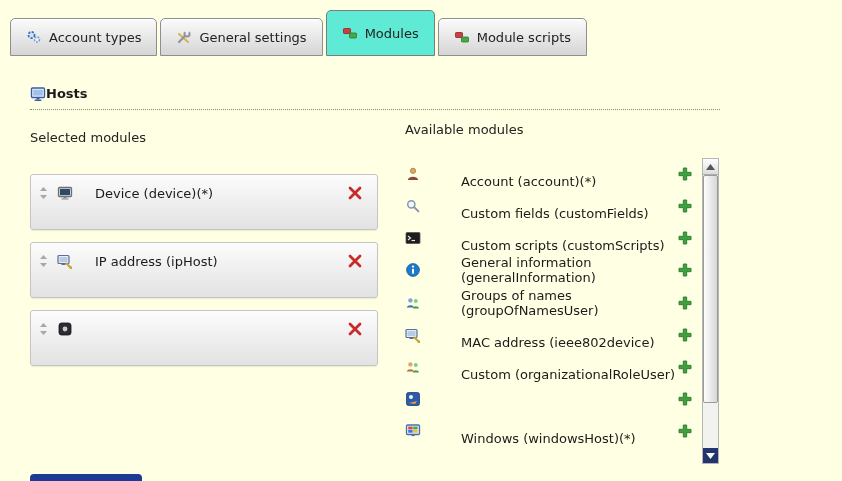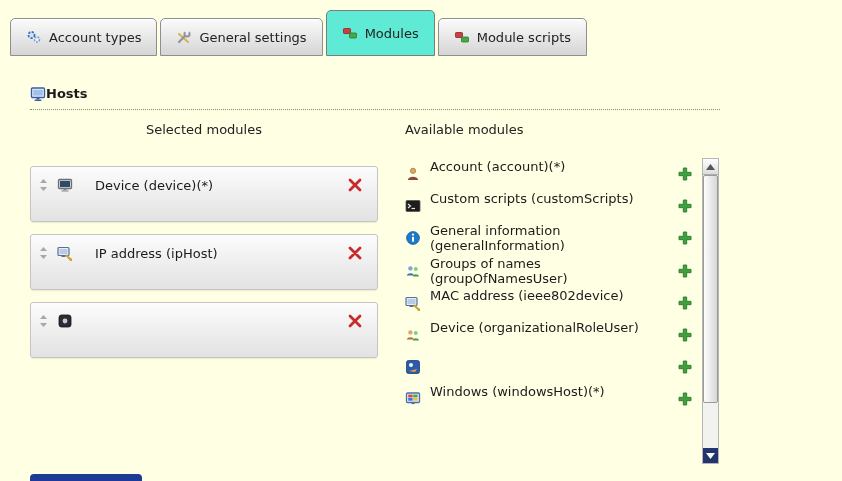--- a/index.html
+++ b/index.html
@@ -25,39 +25,39 @@
   .ticon { display:flex; width:16px; height:16px; }
   
   .section-header {
     position:absolute; left:30px; top:86px; width:690px;
     display:flex; align-items:flex-start; 
     padding-bottom:7px; border-bottom:1px dotted #8d8d6d;
     font-weight:bold;
   }
   
   .col-heading { color:#222; height:16px; line-height:16px; }
-  .selected-col { position:absolute; left:30px; top:122px; width:348px;text-align:center; }
+  .selected-col { position:absolute; left:30px; top:130px; width:348px; }
   .selected-col .col-heading { margin-bottom:28px; }
   .selrow {
     position:relative; display:flex; align-items:center;
     height:36px; margin-bottom:12px; padding:0 14px 18px 8px;
     background:linear-gradient(#fcfcfc,#e2e2e2);
     border:1px solid #c5c5c5; border-radius:3px;
     box-shadow:0 1px 1px rgba(0,0,0,0.08);
   }
   .drag { display:flex; margin-right:9px; cursor:grab; }
   .icon16 { display:flex; width:16px; height:16px; flex:0 0 16px; }
   .selrow .icon16 { margin-right:22px; }
   .rowlabel { white-space:nowrap; }
   .del { margin-left:auto; display:flex; cursor:pointer; }
 
   .available-col { position:absolute; left:405px; top:122px; width:318px; }
   .available-col .col-heading { margin-bottom:20px; }
   .avail-list { position:relative; height:304px; overflow:hidden; }
-  .avrow { position:relative; display:flex; align-items:flex-start; min-height:30px; padding:1px 0; }
+  .avrow { position:relative; display:flex; align-items:flex-end; min-height:30px; padding:1px 0;gap:31px; }
   .avrow .icon16 { margin-right:9px; align-self:center; }
   .avlabel { width:225px; line-height:1.18; }
   .plus { position:absolute; left:272px; top:50%; transform:translateY(-50%); display:flex; cursor:pointer; }
 
   
   .scrollbar {
     position:absolute; left:297px; top:36px; width:15px; height:304px;
     background:#f2f2ee; border:1px solid #b5b5b5;
   }
   .sb-btn { position:absolute; left:0; width:15px; height:15px; display:flex; align-items:center; justify-content:center; cursor:pointer; }
@@ -215,20 +215,34 @@
             </svg>
         </span>
         <span class="avlabel">Account (account)(*)</span>
         <span class="plus">
           <svg width="16" height="16" viewBox="0 0 16 16">
               <path d="M6.3 2 h3.4 v4.3 H14 v3.4 H9.7 V14 H6.3 V9.7 H2 V6.3 h4.3 Z" fill="#3fa03f" stroke="#2b7a2b" stroke-width="0.9" stroke-linejoin="round"></path>
             </svg>
         </span>
       </div>
 
+      <div class="avrow">
+        <span class="icon16">
+          <svg width="16" height="16" viewBox="0 0 16 16">
+              <circle cx="6.3" cy="6.3" r="3.6" fill="#eef6ff" stroke="#8a97a8" stroke-width="1.5"></circle>
+              <path d="M9 9 L13.4 13.4" stroke="#8a97a8" stroke-width="2" stroke-linecap="round"></path>
+            </svg>
+        </span>
+        <span class="avlabel">Custom fields (customFields)</span>
+        <span class="plus">
+          <svg width="16" height="16" viewBox="0 0 16 16">
+              <path d="M6.3 2 h3.4 v4.3 H14 v3.4 H9.7 V14 H6.3 V9.7 H2 V6.3 h4.3 Z" fill="#3fa03f" stroke="#2b7a2b" stroke-width="0.9" stroke-linejoin="round"></path>
+            </svg>
+        </span>
+      </div>
 
       <div class="avrow">
         <span class="icon16">
           <svg width="16" height="16" viewBox="0 0 16 16">
               <rect x="1" y="2.5" width="14" height="11" rx="1" fill="#1d1d1d" stroke="#555" stroke-width="0.8"></rect>
               <path d="M3 6 L5.5 8 L3 10" stroke="#e8e8e8" stroke-width="1.2" fill="none"></path>
               <path d="M6.5 10.5 H10" stroke="#e8e8e8" stroke-width="1.2"></path>
             </svg>
         </span>
         <span class="avlabel">Custom scripts (customScripts)</span>
@@ -292,21 +306,21 @@
 
       <div class="avrow">
         <span class="icon16">
           <svg width="16" height="16" viewBox="0 0 16 16">
               <circle cx="5.4" cy="5.4" r="2.2" fill="#d8a86e"></circle>
               <path d="M1.8 12.6 C2.4 9.4, 8.4 9.4, 9 12.6 Z" fill="#a8743c"></path>
               <circle cx="10.8" cy="6" r="2" fill="#8cc88c"></circle>
               <path d="M7.8 13.4 C8.3 10.6, 13.5 10.6, 14 13.4 Z" fill="#4a9a4a"></path>
             </svg>
         </span>
-        <span class="avlabel">Device (organizationalRoleUser)</span>
+        <span class="avlabel">Custom (organizationalRoleUser)</span>
         <span class="plus">
           <svg width="16" height="16" viewBox="0 0 16 16">
               <path d="M6.3 2 h3.4 v4.3 H14 v3.4 H9.7 V14 H6.3 V9.7 H2 V6.3 h4.3 Z" fill="#3fa03f" stroke="#2b7a2b" stroke-width="0.9" stroke-linejoin="round"></path>
             </svg>
         </span>
       </div>
 
       <div class="avrow">
         <span class="icon16">
           <svg width="16" height="16" viewBox="0 0 16 16">

